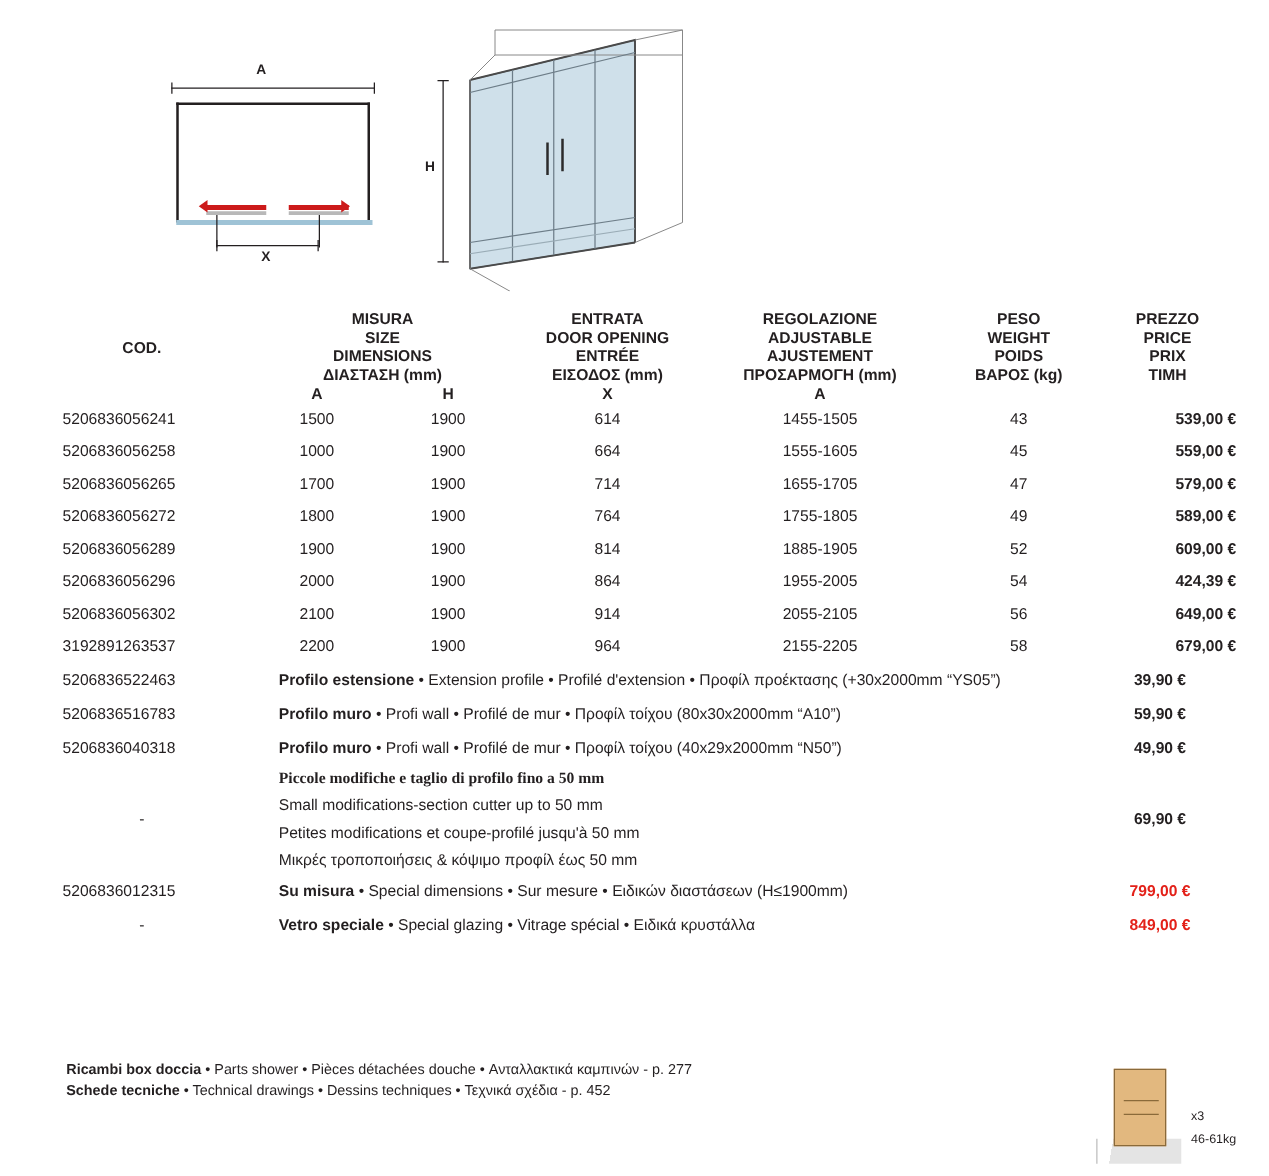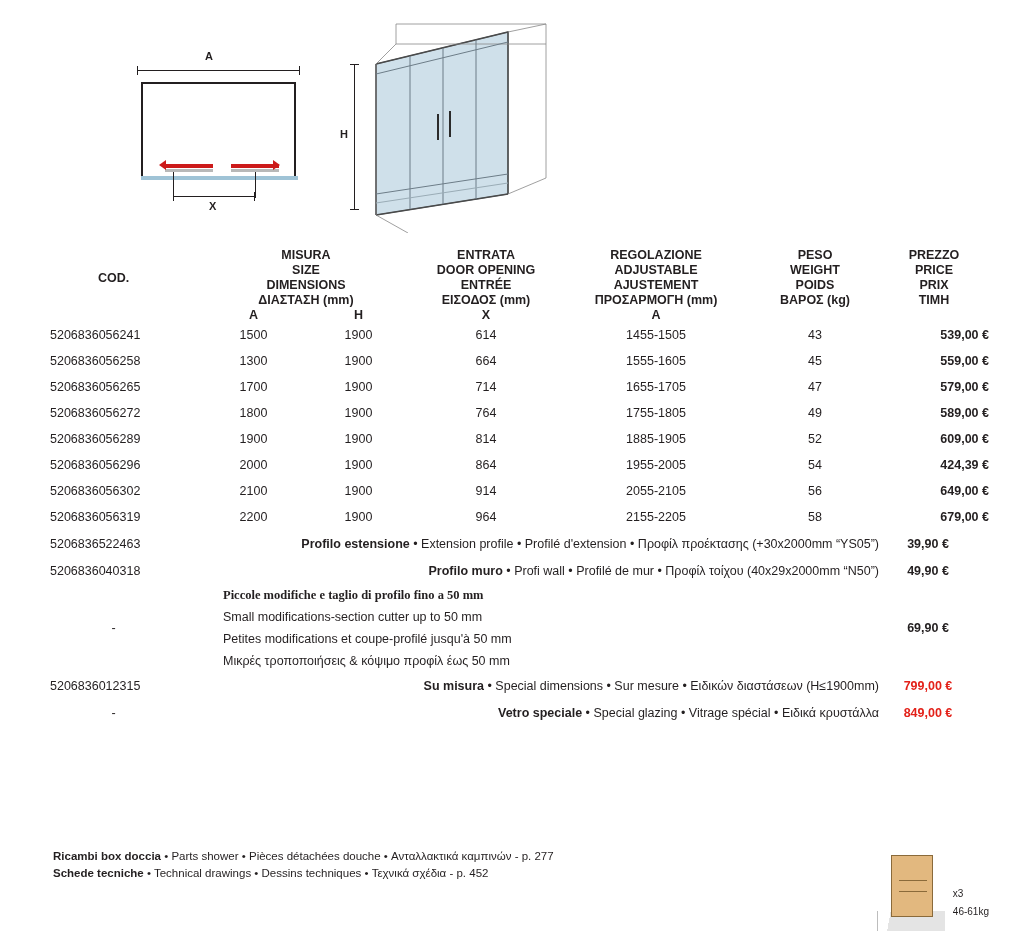--- a/index.html
+++ b/index.html
@@ -166,21 +166,21 @@
   }
   .datarow td.code { text-align: left; padding-left: 24px; }
   td.price-b { text-align: right; padding-right: 12px; font-weight: bold; }
 
   .accrow td {
     padding: 7px 2px;
     font-size: 12.5px;
     height: 27px;
   }
   .accrow td.code { text-align: left; padding-left: 24px; }
-  .accrow td.desc { text-align: right; padding-left: 22px; }
+  .accrow td.desc { text-align: left; padding-left: 22px; }
   .accrow td.desc b { font-weight: bold; }
   .accrow td.price { text-align: center; padding-right: 12px; font-weight: bold; }
   .accrow td.dash { text-align: center; }
 
   .multiline td { vertical-align: middle; padding-top: 6px; padding-bottom: 6px; }
   .multiline .ml {
     line-height: 22px;
     padding-left: 22px;
     text-align: left;
   }
@@ -335,21 +335,21 @@
       <td class="code">5206836056241</td>
       <td>1500</td>
       <td>1900</td>
       <td>614</td>
       <td>1455-1505</td>
       <td>43</td>
       <td class="price-b">539,00 €</td>
     </tr>
     <tr class="datarow rowline">
       <td class="code">5206836056258</td>
-      <td>1300</td>
+      <td>1000</td>
       <td>1900</td>
       <td>664</td>
       <td>1555-1605</td>
       <td>45</td>
       <td class="price-b">559,00 €</td>
     </tr>
     <tr class="datarow rowline">
       <td class="code">5206836056265</td>
       <td>1700</td>
       <td>1900</td>
@@ -388,33 +388,38 @@
     <tr class="datarow rowline">
       <td class="code">5206836056302</td>
       <td>2100</td>
       <td>1900</td>
       <td>914</td>
       <td>2055-2105</td>
       <td>56</td>
       <td class="price-b">649,00 €</td>
     </tr>
     <tr class="datarow rowline">
-      <td class="code">5206836056319</td>
+      <td class="code">3192891263537</td>
       <td>2200</td>
       <td>1900</td>
       <td>964</td>
       <td>2155-2205</td>
       <td>58</td>
       <td class="price-b">679,00 €</td>
     </tr>
 
     <tr class="accrow rowline">
       <td class="code">5206836522463</td>
       <td class="desc" colspan="5"><b>Profilo estensione</b><span> • Extension profile • Profilé d'extension • Προφίλ προέκτασης (+30x2000mm “YS05”)</span></td>
       <td class="price">39,90 €</td>
+    </tr>
+    <tr class="accrow rowline">
+      <td class="code">5206836516783</td>
+      <td class="desc" colspan="5"><b>Profilo muro</b><span> • Profi wall • Profilé de mur • Προφίλ τοίχου (80x30x2000mm “A10”)</span></td>
+      <td class="price">59,90 €</td>
     </tr>
     <tr class="accrow rowline">
       <td class="code">5206836040318</td>
       <td class="desc" colspan="5"><b>Profilo muro</b><span> • Profi wall • Profilé de mur • Προφίλ τοίχου (40x29x2000mm “N50”)</span></td>
       <td class="price">49,90 €</td>
     </tr>
 
     <tr class="accrow multiline rowline">
       <td class="dash">-</td>
       <td class="ml" colspan="5">

